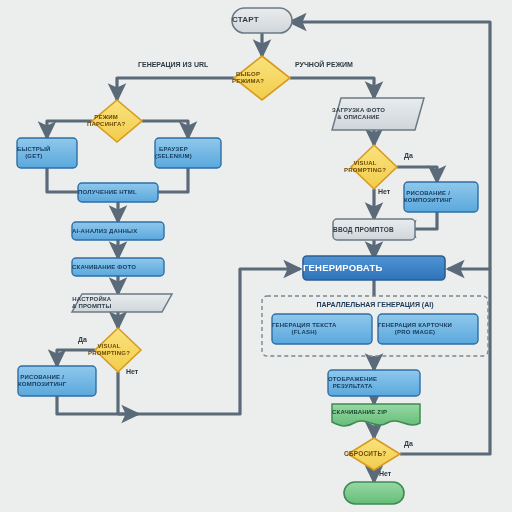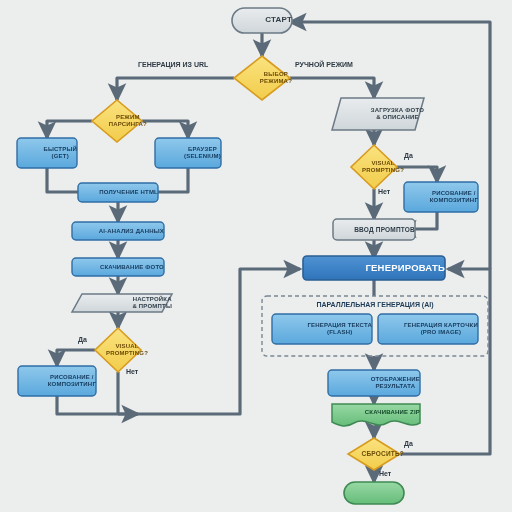--- a/index.html
+++ b/index.html
@@ -8,36 +8,36 @@
     background:#eceded;
     font-family:"Liberation Sans","DejaVu Sans",sans-serif;
     overflow:hidden;
   }
   #stage{position:relative;width:512px;height:512px;}
   svg.layer{position:absolute;left:0;top:0;width:512px;height:512px;}
 
   
   .node{
     position:absolute;
-    display:flex;align-items:center;justify-content:flex-end;
+    display:flex;align-items:center;justify-content:flex-start;
     text-align:center;
     box-sizing:border-box;
     line-height:1.12;
     letter-spacing:.2px;
     pointer-events:auto;
   }
   .lbl{display:block;}
   .t6{font-size:6px;}
   .t65{font-size:6.5px;}
   .t8{font-size:8px;}
   .t9{font-size:9.5px;}
 
   .bold{font-weight:bold;}
   .dark{color:#15395b;}
-  .white{color:#ffffff;padding-left:20px;}
+  .white{color:#ffffff;}
   .yellowtxt{color:#6b4a06;}
   .greytxt{color:#2f3c47;}
   .greentxt{color:#14492a;}
 
   .edge-label{
     position:absolute;
     font-size:7px;font-weight:bold;color:#2e3a44;
     white-space:nowrap;
   }
   .group-title{

